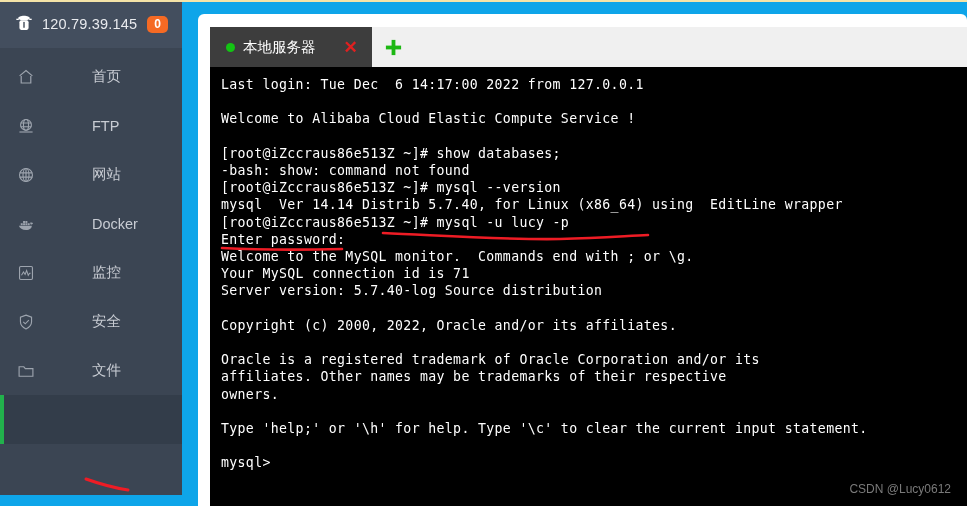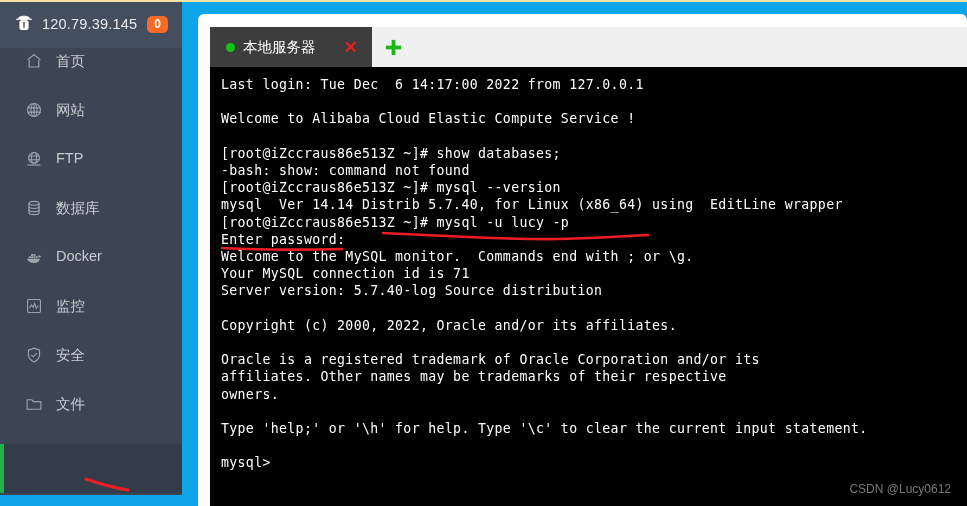--- a/index.html
+++ b/index.html
@@ -72,23 +72,25 @@
     line-height: 1;
   }
 
   .nav {
     padding-top: 4px;
   }
   .nav-item {
     position: relative;
     height: 49px;
     display: flex;
-    padding-left: 25px;
+    align-items: center;
+    padding-left: 17px;
     box-sizing: border-box;
     cursor: pointer;
+    gap: 44px;
   }
   .nav-item .nav-icon {
     width: 18px;
     height: 18px;
     margin-right: 13px;
     flex: 0 0 auto;
     display: block;
     opacity: 0.78;
   }
   .nav-item .nav-label {
@@ -240,46 +242,37 @@
       <div class="nav-item">
         <svg class="nav-icon" viewBox="0 0 24 24" fill="none" stroke="#b9bfc8" stroke-width="1.6">
           <path d="M3.5 10.5L12 3.5l8.5 7"></path>
             <path d="M5.6 10.8v9.2h12.8v-9.2"></path>
         </svg>
         <span class="nav-label">首页</span>
       </div>
 
       <div class="nav-item">
         <svg class="nav-icon" viewBox="0 0 24 24" fill="none" stroke="#b9bfc8" stroke-width="1.5">
-          <circle cx="12" cy="12" r="8.6"></circle>
-            <ellipse cx="12" cy="12" rx="4" ry="8.6"></ellipse>
-          <path d="M3.6 9.2h16.8M3.6 14.8h16.8M12 3.4v17.2"></path>
-        </svg>
-        <span class="nav-label">网站</span>
-      </div>
-
-      <div class="nav-item">
-        <svg class="nav-icon" viewBox="0 0 24 24" fill="none" stroke="#b9bfc8" stroke-width="1.5">
           <circle cx="12" cy="10.5" r="7.2"></circle>
             <ellipse cx="12" cy="10.5" rx="3.4" ry="7.2"></ellipse>
           <path d="M4.9 8h14.2M4.9 13h14.2"></path>
             <path d="M3.2 20h17.6"></path>
         </svg>
         <span class="nav-label">FTP</span>
       </div>
 
       <div class="nav-item">
         <svg class="nav-icon" viewBox="0 0 24 24" fill="none" stroke="#b9bfc8" stroke-width="1.5">
-          <ellipse cx="12" cy="5.8" rx="6.8" ry="2.6"></ellipse>
-          <path d="M5.2 5.8v12.4c0 1.4 3 2.6 6.8 2.6s6.8-1.2 6.8-2.6V5.8"></path>
-          <path d="M5.2 10c0 1.4 3 2.6 6.8 2.6s6.8-1.2 6.8-2.6"></path>
-          <path d="M5.2 14.2c0 1.4 3 2.6 6.8 2.6s6.8-1.2 6.8-2.6"></path>
-        </svg>
-        <span class="nav-label">数据库</span>
-      </div>
+          <circle cx="12" cy="12" r="8.6"></circle>
+            <ellipse cx="12" cy="12" rx="4" ry="8.6"></ellipse>
+          <path d="M3.6 9.2h16.8M3.6 14.8h16.8M12 3.4v17.2"></path>
+        </svg>
+        <span class="nav-label">网站</span>
+      </div>
+
 
       <div class="nav-item">
         <svg class="nav-icon" viewBox="0 0 24 24">
           <g fill="#b9bfc8">
             <rect x="5" y="11" width="2.6" height="2.6"></rect>
               <rect x="8.1" y="11" width="2.6" height="2.6"></rect>
             <rect x="11.2" y="11" width="2.6" height="2.6"></rect>
               <rect x="14.3" y="11" width="2.6" height="2.6"></rect>
             <rect x="8.1" y="8" width="2.6" height="2.6"></rect>
               <rect x="11.2" y="8" width="2.6" height="2.6"></rect>

